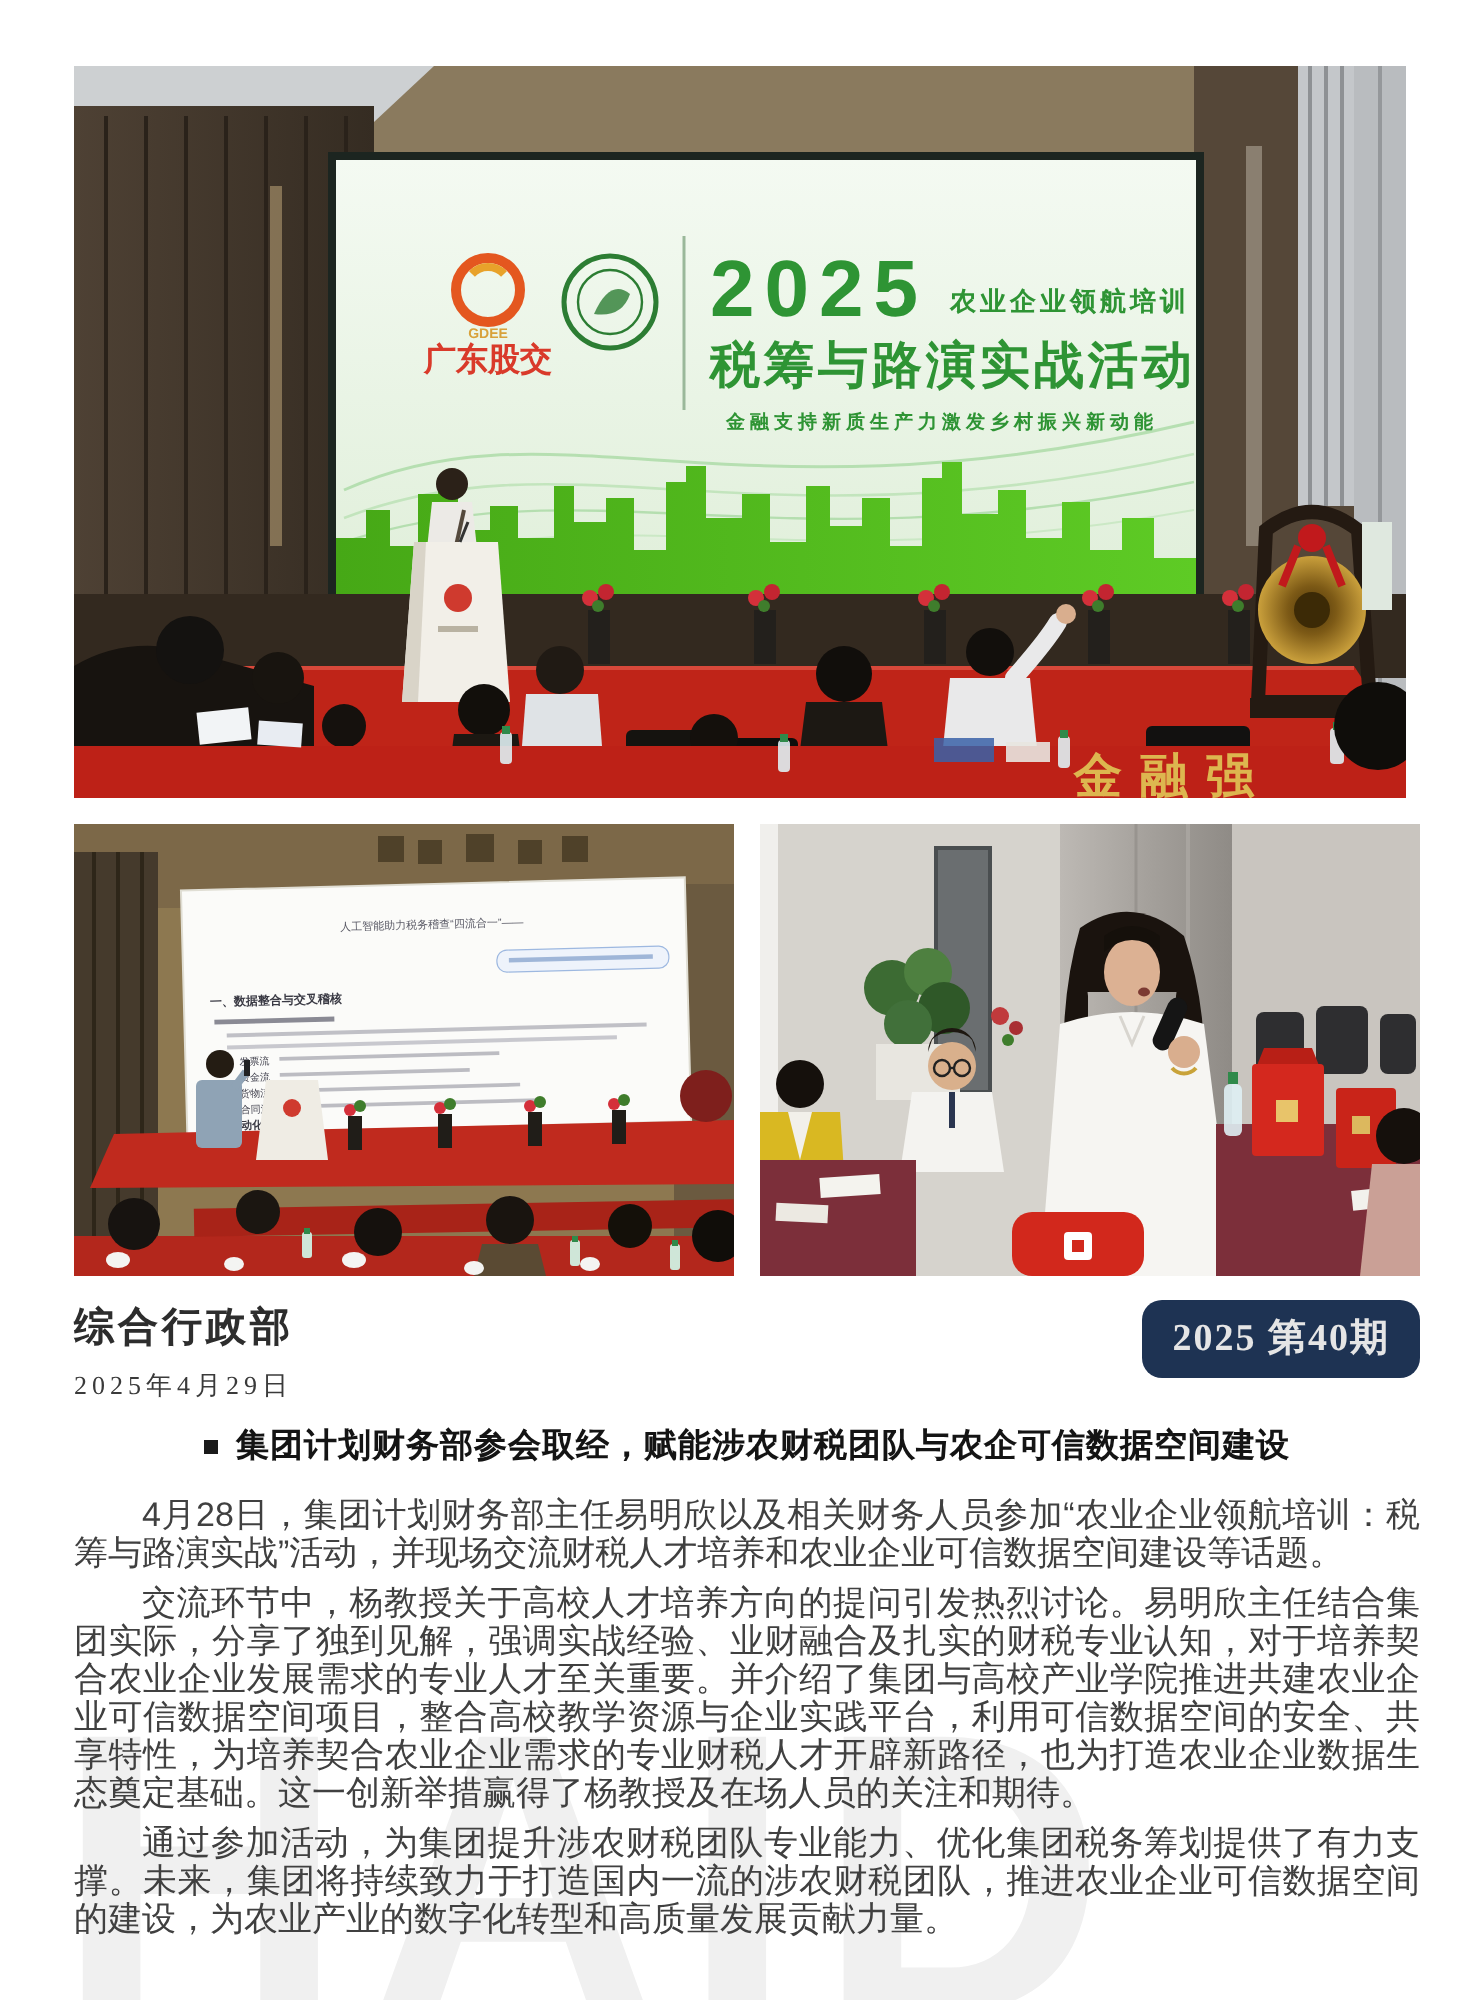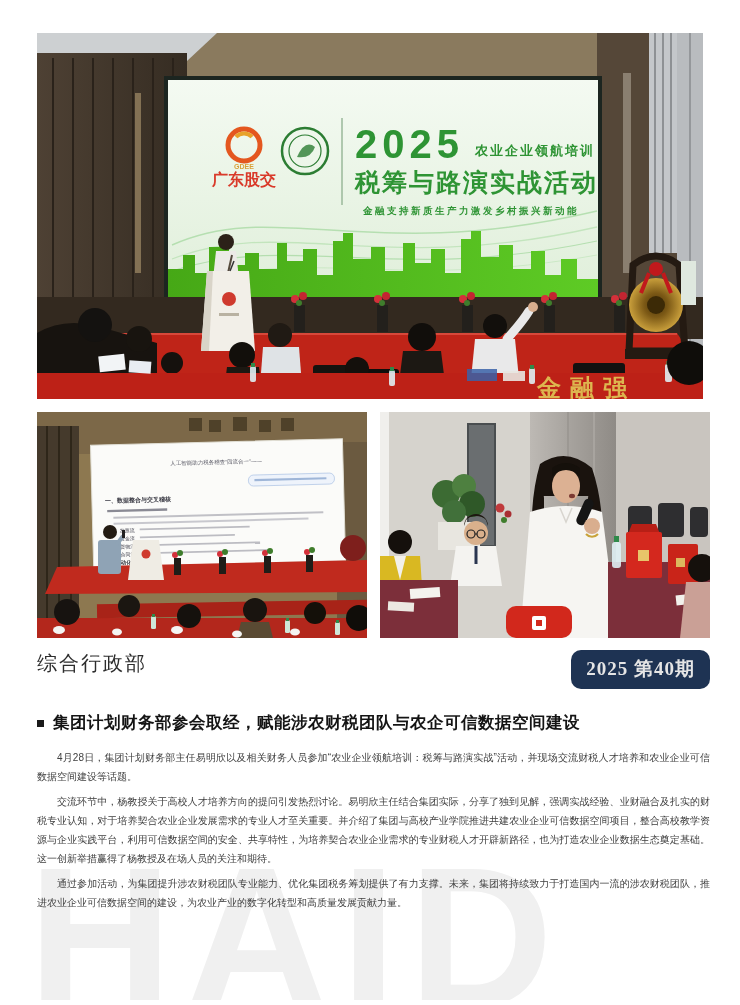--- a/index.html
+++ b/index.html
@@ -7,32 +7,32 @@
         font-family:"Liberation Sans","DejaVu Sans",sans-serif;}
   .watermark{position:absolute;left:28px;top:838px;width:705px;height:162px;overflow:hidden;
         font:bold 200px "Liberation Sans","DejaVu Sans",sans-serif;color:#f0f0f0;
         letter-spacing:12px;line-height:200px;z-index:0;user-select:none;}
   .photo{position:absolute;margin:0;padding:0;overflow:hidden;z-index:1;background:#888;}
   .photo svg{display:block;}
   .photo-main{left:37px;top:33px;width:666px;height:366px;}
   .photo-left{left:37px;top:412px;width:330px;height:226px;}
   .photo-right{left:380px;top:412px;width:330px;height:226px;}
   .masthead{position:absolute;left:37px;top:650px;width:673px;z-index:1;}
-  .dept{font-family:"Liberation Serif","DejaVu Serif",serif;font-weight:normal;
+  .dept{font-family:"Liberation Serif","DejaVu Serif",serif;font-weight:bold;
         font-size:20px;color:#2d2d2d;letter-spacing:2px;}
   .issue-date{font-family:"Liberation Serif","DejaVu Serif",serif;font-size:13px;
         color:#3a3a3a;letter-spacing:2.5px;margin-top:7px;}
   .issue-badge{position:absolute;right:0;top:0;background:#1e3353;color:#e5e5e5;
         font-family:"Liberation Serif","DejaVu Serif",serif;font-weight:bold;font-size:19px;
         padding:6px 15px 7px;border-radius:10px;letter-spacing:1px;}
   .article{position:absolute;left:37px;top:712px;width:673px;z-index:1;}
   .headline{font-size:16.5px;font-weight:bold;color:#141414;margin:0 0 14px 0;
-        letter-spacing:0.5px;display:flex;align-items:center;}
+        letter-spacing:0.5px;display:flex;align-items:center;justify-content:center;}
   .bullet{display:inline-block;width:7px;height:7px;background:#1a1a1a;margin-right:9px;flex:0 0 auto;}
-  .article p{font-size:10px;line-height:19px;color:#404040;text-align:justify;
+  .article p{font-size:17px;line-height:19px;color:#404040;text-align:justify;
         text-indent:2em;margin:0 0 6px 0;}
 </style>
 </head>
 <body>
 
 <div class="page">
 
   <div class="watermark">HAID</div>
 
   <figure class="photo photo-main">
@@ -438,20 +438,21 @@
       </g>
       <g>
         <circle cx="322" cy="156" r="14" fill="#15100c"></circle>
         <path d="M306,170 L330,170 L330,226 L300,226 Z" fill="#caa096"></path>
       </g>
     </svg>
   </figure>
 
   <header class="masthead">
     <div class="dept">综合行政部</div>
+    <div class="issue-date">2025年4月29日</div>
     <div class="issue-badge">2025 第40期</div>
   </header>
 
   <section class="article">
     <h1 class="headline">
       <span class="bullet"></span>
       <span>集团计划财务部参会取经，赋能涉农财税团队与农企可信数据空间建设</span>
     </h1>
     <p>4月28日，集团计划财务部主任易明欣以及相关财务人员参加“农业企业领航培训：税筹与路演实战”活动，并现场交流财税人才培养和农业企业可信数据空间建设等话题。</p>
     <p>交流环节中，杨教授关于高校人才培养方向的提问引发热烈讨论。易明欣主任结合集团实际，分享了独到见解，强调实战经验、业财融合及扎实的财税专业认知，对于培养契合农业企业发展需求的专业人才至关重要。并介绍了集团与高校产业学院推进共建农业企业可信数据空间项目，整合高校教学资源与企业实践平台，利用可信数据空间的安全、共享特性，为培养契合农业企业需求的专业财税人才开辟新路径，也为打造农业企业数据生态奠定基础。这一创新举措赢得了杨教授及在场人员的关注和期待。</p>

